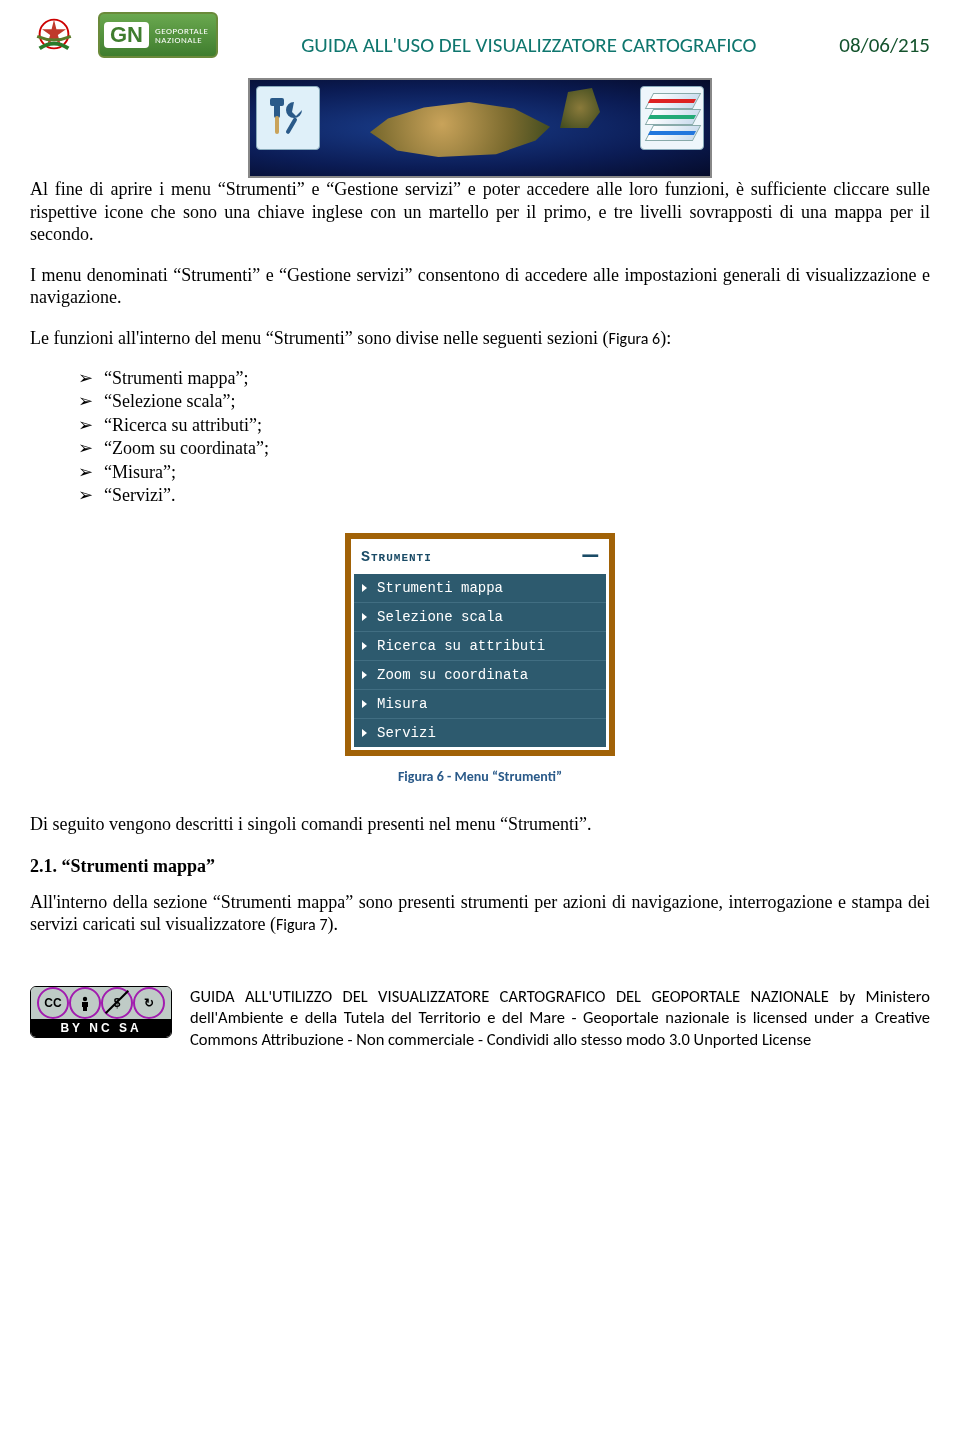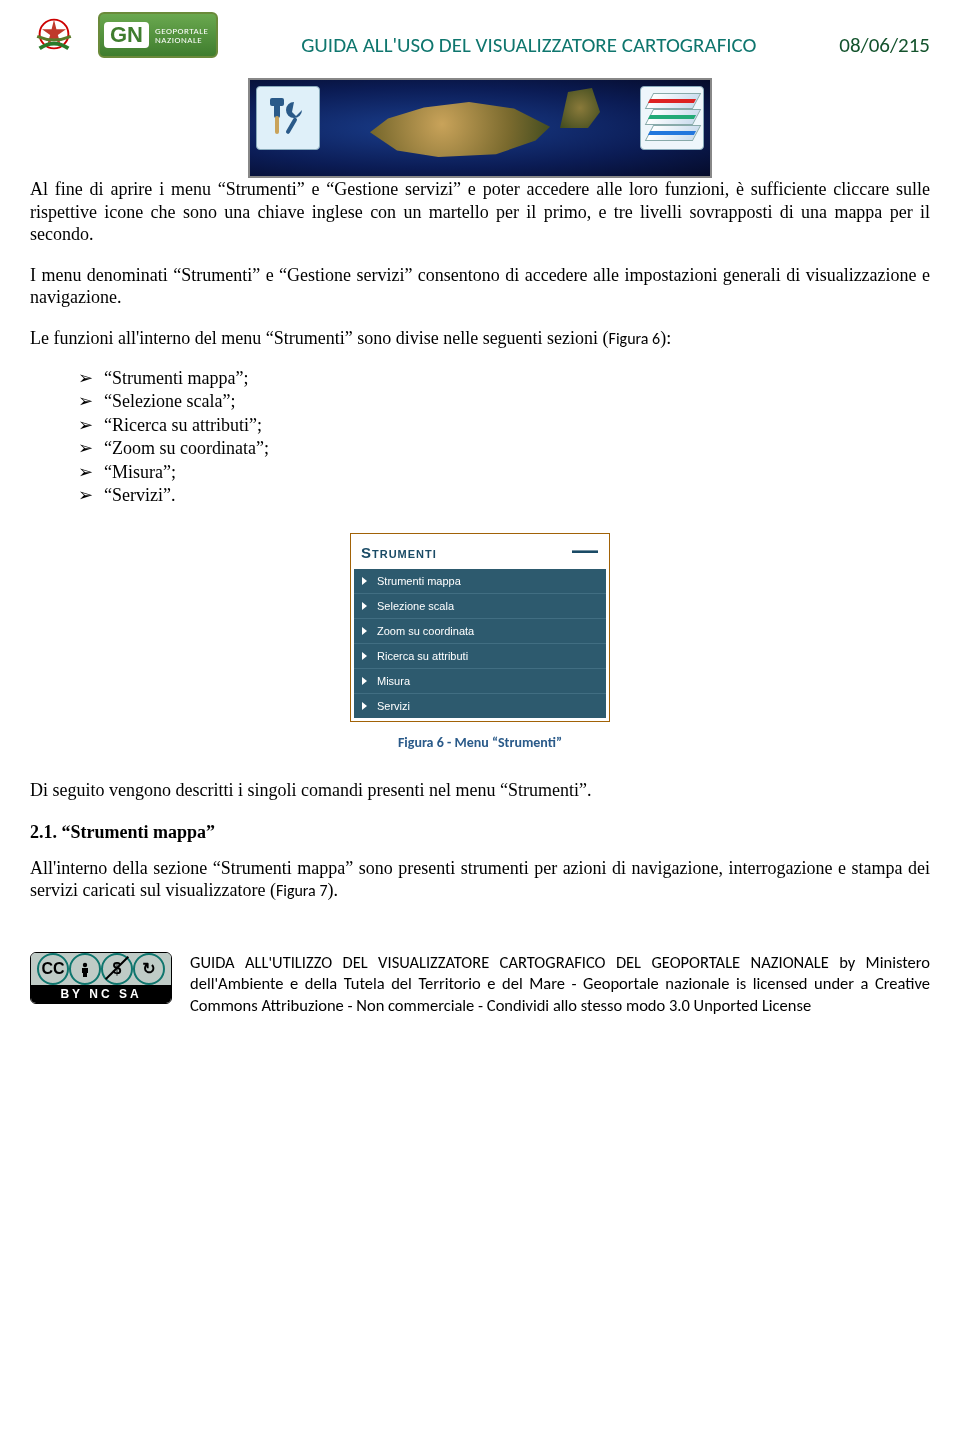--- a/index.html
+++ b/index.html
@@ -160,23 +160,23 @@
     left: 0;
     color: #000;
   }
   
   .menu-wrap {
     display: flex; justify-content: center;
     margin: 0 0 8px 0;
   }
   .menu-panel {
     width: 258px;
-    border: 1px solid #a16207;
+    border: 6px solid #a16207;
     background: #fff;
-    font-family: Liberation Sans, sans-serif;
+    font-family: Liberation Mono, monospace;
   }
   .menu-header {
     display: flex; align-items: center; justify-content: space-between;
     padding: 10px 10px 8px 10px;
     color: #1a4b66;
     font-variant: small-caps;
     letter-spacing: 1px;
     font-size: 15px;
     font-weight: 600;
   }
@@ -184,21 +184,21 @@
     color: #1a4b66;
     font-size: 26px;
     font-weight: 900;
     line-height: 0.4;
     margin-top: -6px;
   }
   .menu-items { padding: 0 3px 3px 3px; }
   .menu-item {
     background: #2d5a6e;
     color: #fff;
-    font-size: 11px;
+    font-size: 14px;
     padding: 6px 8px 6px 8px;
     border-bottom: 1px solid #416e82;
     display: flex; align-items: center;
   }
   .menu-item:last-child { border-bottom: none; }
   .menu-item .chev {
     display: inline-block;
     width: 0; height: 0;
     border-top: 4px solid transparent;
     border-bottom: 4px solid transparent;
@@ -221,25 +221,25 @@
     flex-shrink: 0;
   }
   .cc-top {
     flex: 1;
     background: #bfcbc6;
     display: flex; align-items: center; justify-content: space-around;
     padding: 0 6px;
   }
   .cc-circle {
     width: 28px; height: 28px; border-radius: 50%;
-    border: 2px solid #0f766e;
+    border: 2px solid #a21caf;
     display: flex; align-items: center; justify-content: center;
     font-family: Arial, sans-serif;
     font-weight: 800;
-    font-size: 16px;
+    font-size: 12px;
     background: #bfcbc6;
   }
   .cc-bottom {
     background: #000; color: #fff;
     font-family: Arial, sans-serif;
     font-size: 12px; font-weight: 700;
     letter-spacing: 3px;
     text-align: center;
     padding: 2px 0;
   }
@@ -329,25 +329,25 @@
         <div class="menu-item">
             <span class="chev"></span>
             <span>Strumenti mappa</span>
           </div>
         <div class="menu-item">
             <span class="chev"></span>
             <span>Selezione scala</span>
           </div>
         <div class="menu-item">
             <span class="chev"></span>
+            <span>Ricerca su attributi</span>
+          </div>
+        <div class="menu-item">
+            <span class="chev"></span>
             <span>Zoom su coordinata</span>
-          </div>
-        <div class="menu-item">
-            <span class="chev"></span>
-            <span>Ricerca su attributi</span>
           </div>
         <div class="menu-item">
             <span class="chev"></span>
             <span>Misura</span>
           </div>
         <div class="menu-item">
             <span class="chev"></span>
             <span>Servizi</span>
           </div>
       </div>

